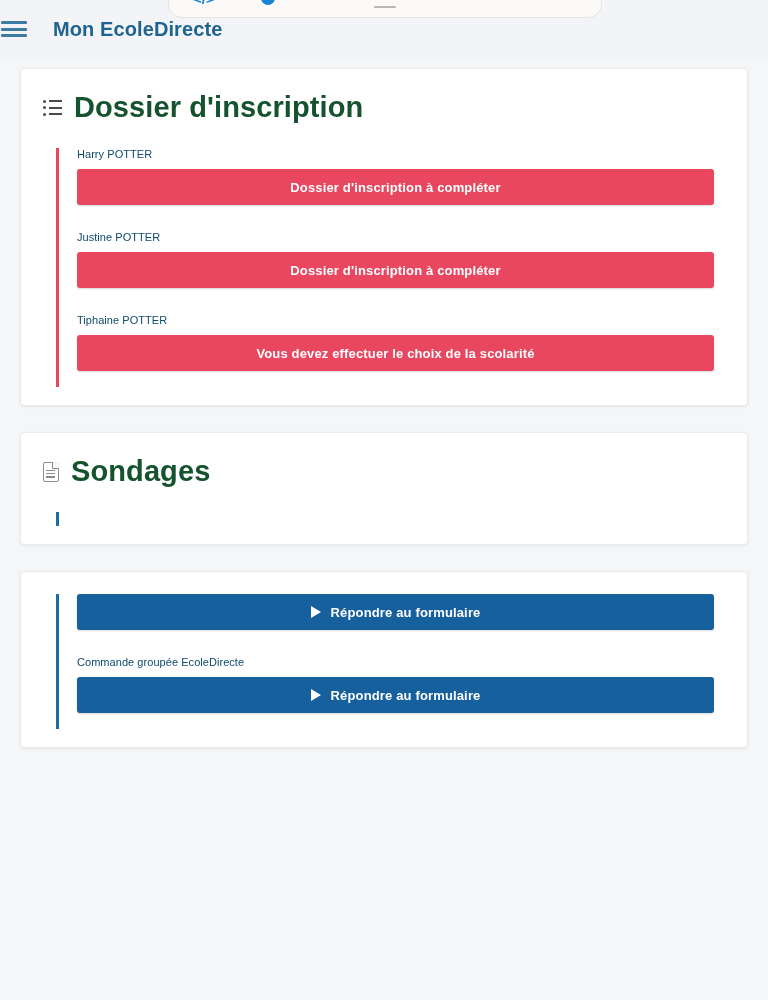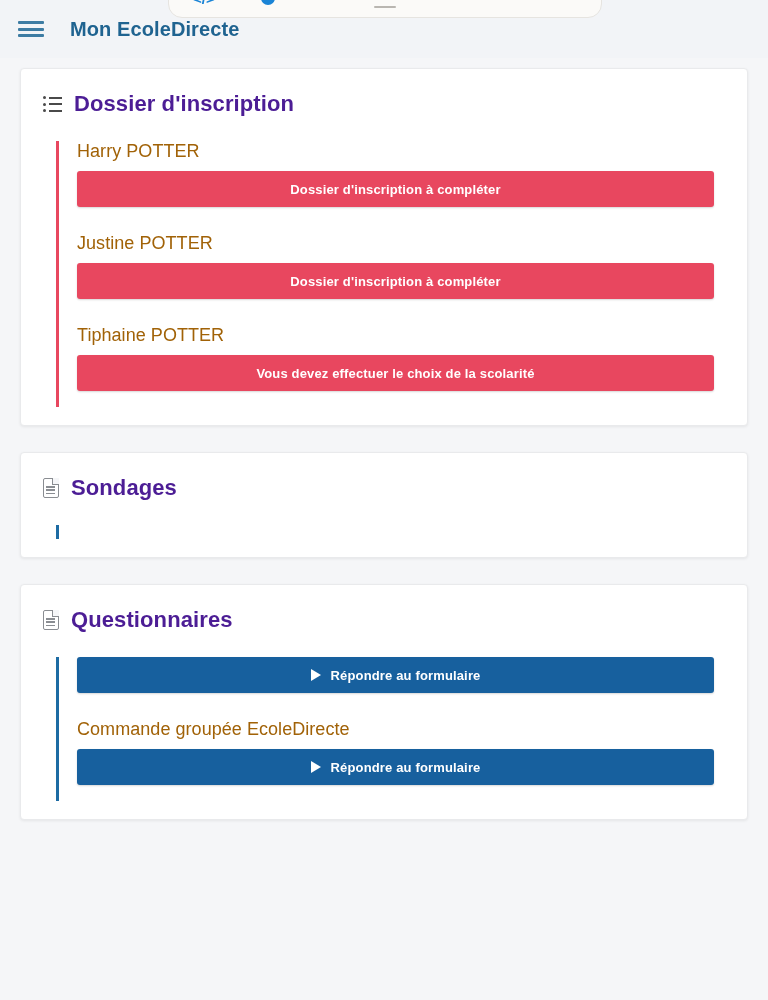--- a/index.html
+++ b/index.html
@@ -62,21 +62,21 @@
     background: #b9b6b1;
   }
 
   
   .appbar {
     position: relative;
     height: 58px;
     background: #f2f4f7;
     display: flex;
     align-items: center;
-    padding-left: 18px;
+    padding-left: 1px;
     z-index: 10;
   }
   .hamburger {
     width: 26px;
     height: 20px;
     display: flex;
     flex-direction: column;
     justify-content: space-between;
     padding: 2px 0;
     cursor: pointer;
@@ -111,23 +111,23 @@
   }
 
   .card-header {
     display: flex;
     align-items: center;
     gap: 12px;
     padding: 0 0 0 22px;
     margin-bottom: 24px;
   }
   .card-title {
-    font-size: 22px;
+    font-size: 29px;
     font-weight: 700;
-    color: #4c1d95;
+    color: #14532d;
     letter-spacing: .1px;
   }
 
   
   .icon-list {
     width: 19px;
     height: 16px;
     display: flex;
     flex-direction: column;
     justify-content: space-between;
@@ -201,22 +201,22 @@
     padding: 0 33px 0 18px;
   }
   .accent-group.blue {
     border-left-color: #1d6ba3;
   }
 
   .item { padding-bottom: 2px; }
   .item + .item { margin-top: 24px; }
 
   .item-label {
-    font-size: 18px;
-    color: #a16207;
+    font-size: 11px;
+    color: #0c4a6e;
     margin-bottom: 9px;
     letter-spacing: .05px;
   }
 
   .btn {
     display: flex;
     align-items: center;
     justify-content: center;
     gap: 10px;
     width: 100%;
@@ -302,30 +302,20 @@
           </u>
         </div>
       <div class="card-title">Sondages</div>
     </div>
     <div class="accent-group blue">
       <div class="group-pad-bottom"></div>
     </div>
   </div>
 
   <div class="card">
-    <div class="card-header">
-      <div class="icon-doc">
-          <u>
-            <b></b>
-            <b></b>
-            <b></b>
-          </u>
-        </div>
-      <div class="card-title">Questionnaires</div>
-    </div>
     <div class="accent-group blue">
       <div class="item">
         <button class="btn btn-primary">
           <span class="play-icon"></span>
           <span>Répondre au formulaire</span>
         </button>
       </div>
       <div class="item">
         <div class="item-label">Commande groupée EcoleDirecte</div>
         <button class="btn btn-primary">

